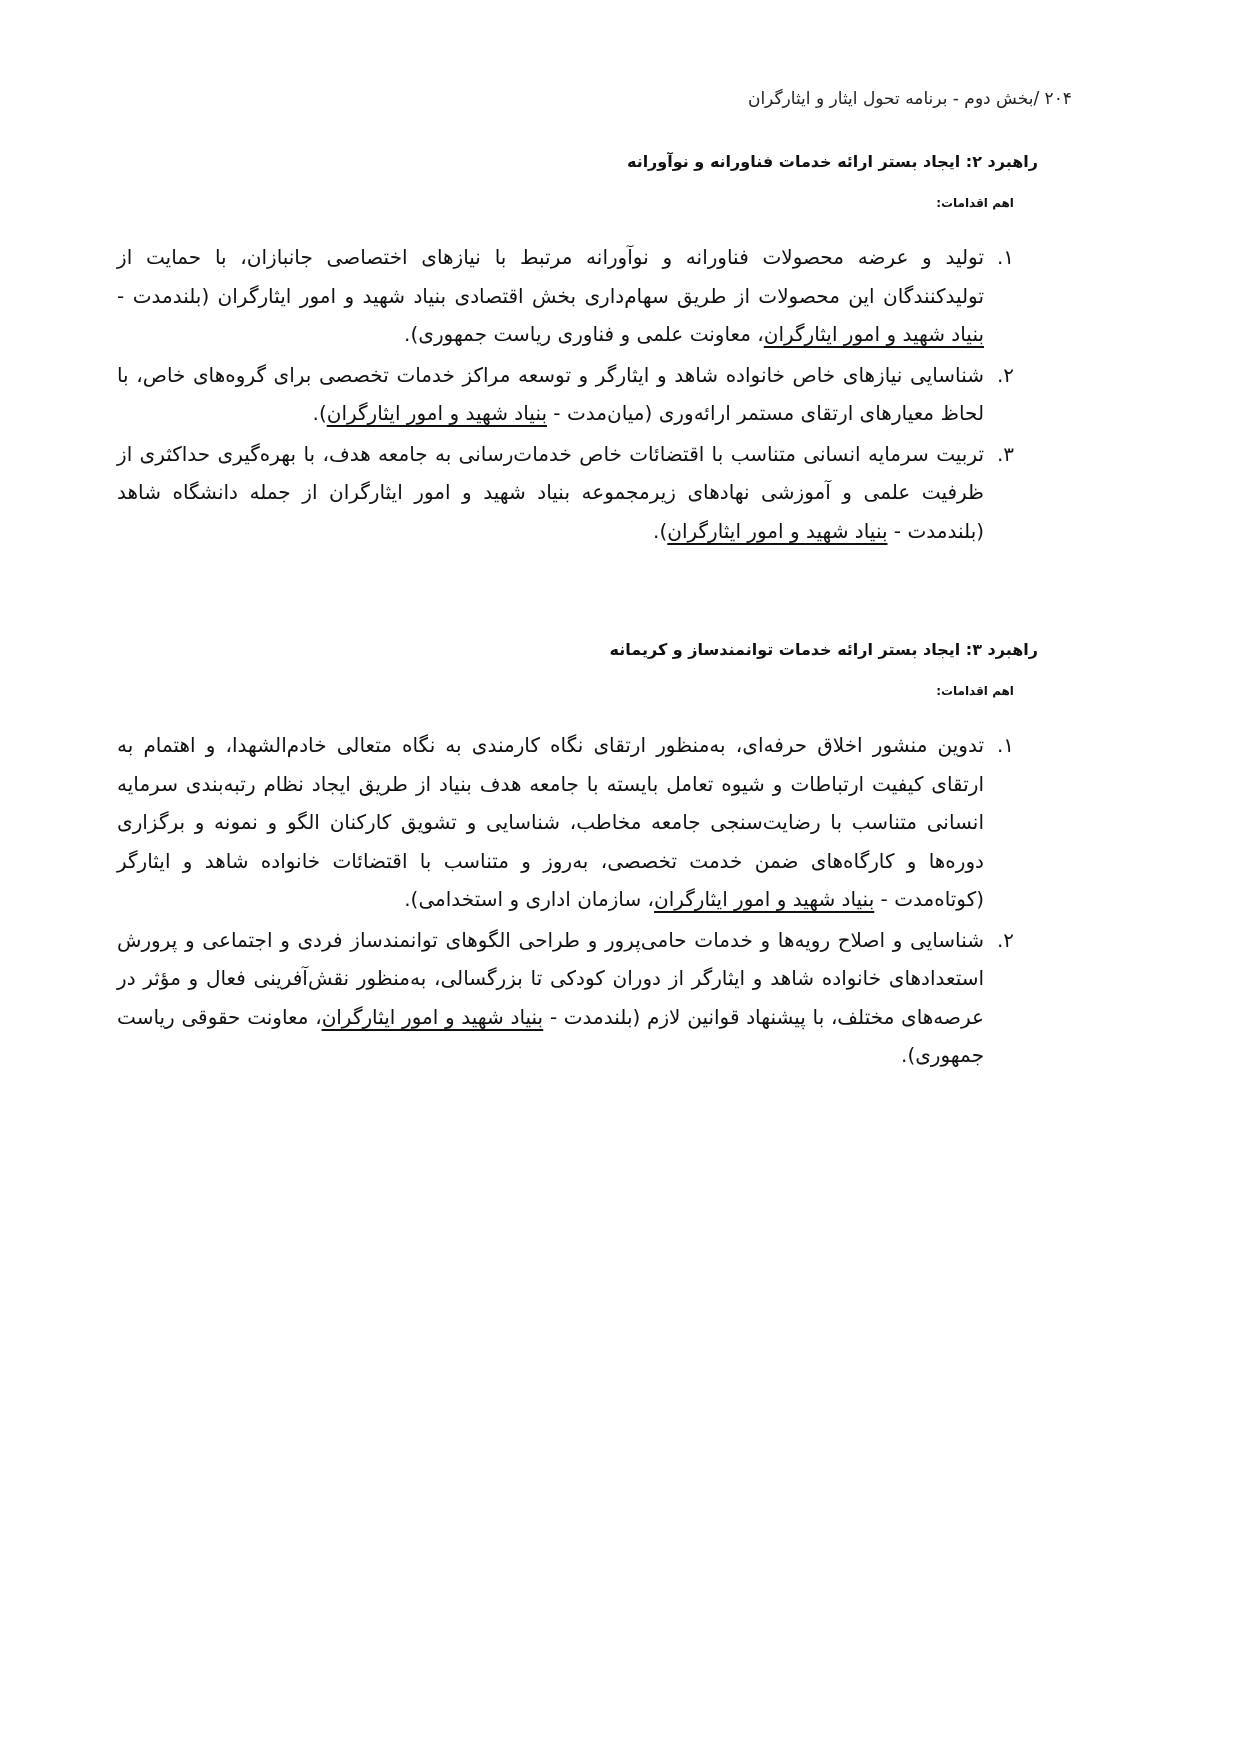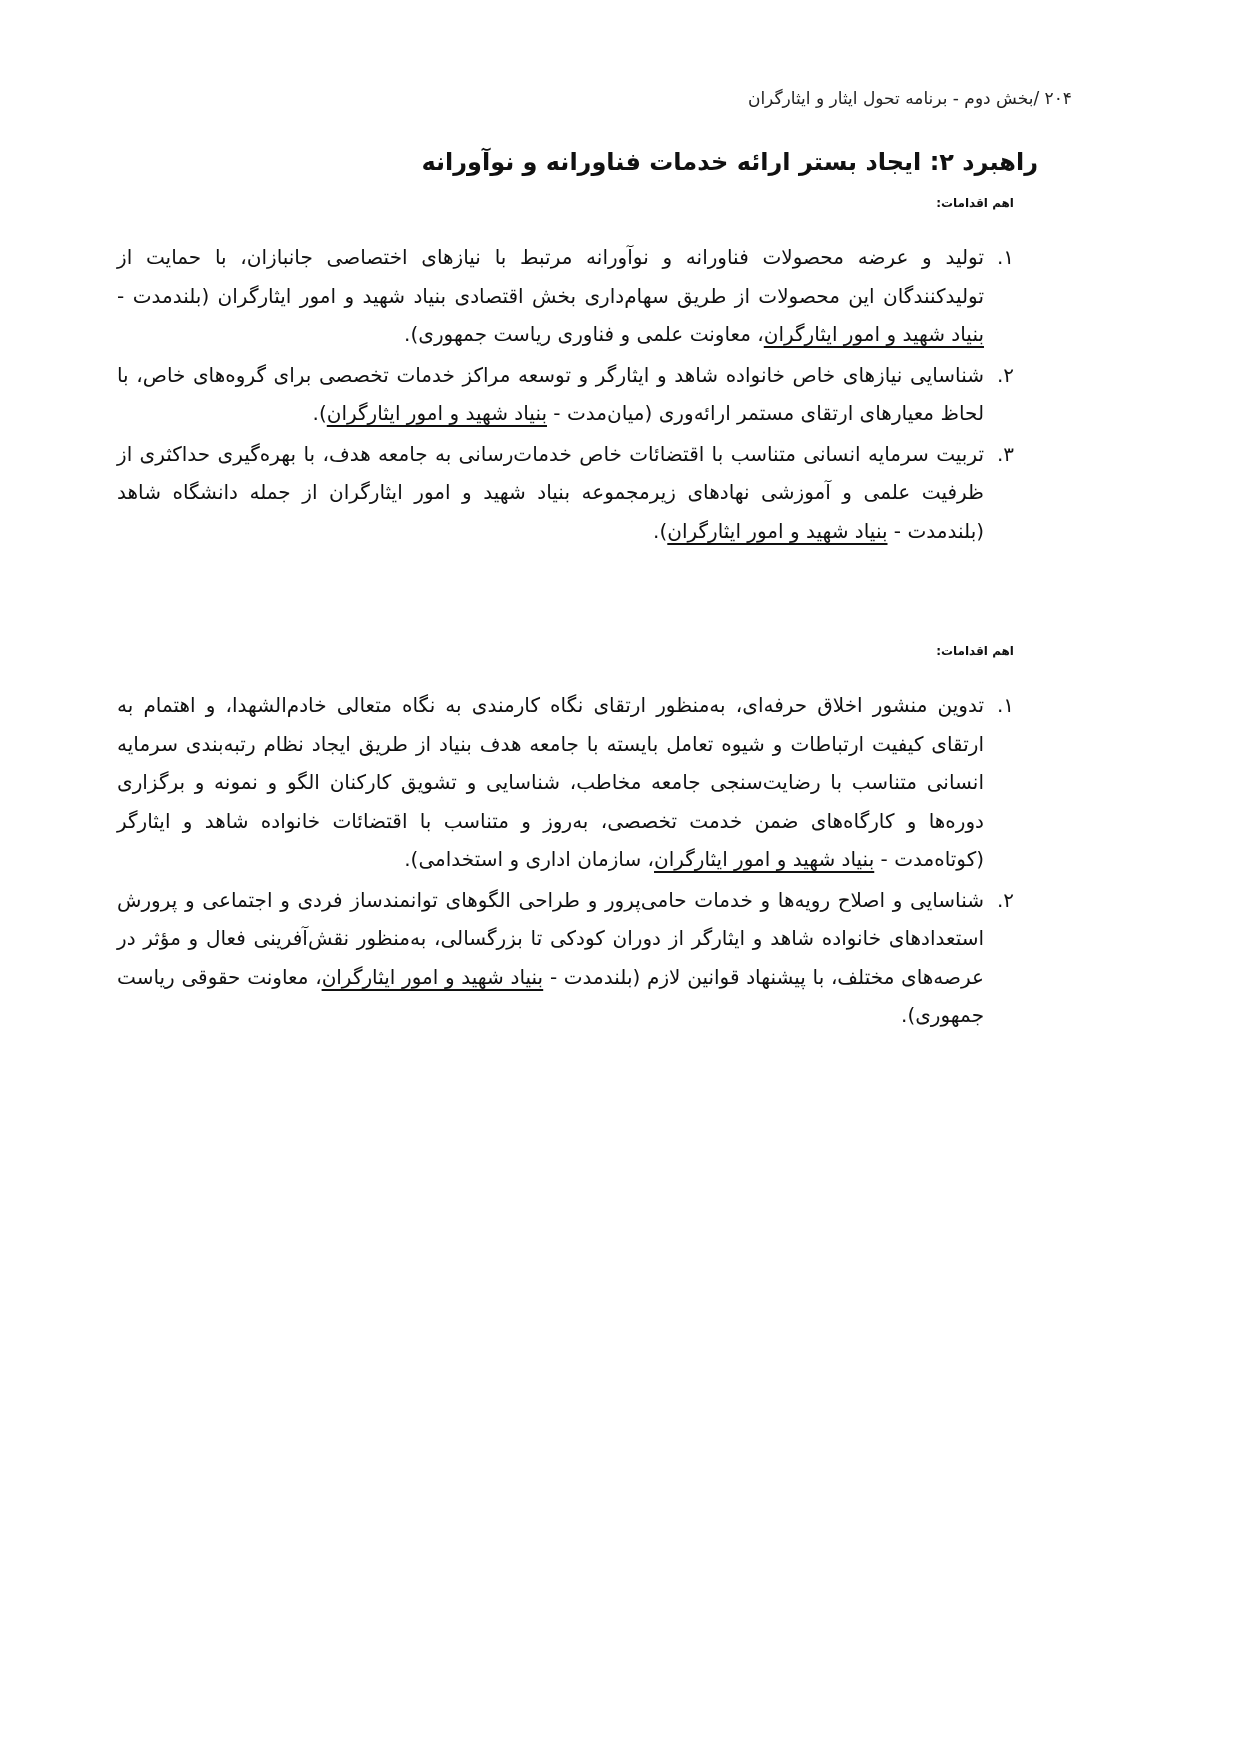--- a/index.html
+++ b/index.html
@@ -9,21 +9,21 @@
     }
     .page { position: absolute; left: 0; top: 12px; width: 1240px; height: 1369px; }
     .running-header {
       position: absolute; top: 76px; right: 168px;
       direction: rtl; font-size: 17px; color: #222;
     }
     .section { position: absolute; right: 168px; width: 955px; direction: rtl; }
     .section.s2 { top: 130px; }
     .section.s3 { top: 618px; }
     .strategy-title {
-      font-size: 24px; font-weight: bold; margin: 0 34px 0 0; line-height: 40px;
+      font-size: 16px; font-weight: bold; margin: 0 34px 0 0; line-height: 40px;
     }
     .actions-label {
       font-size: 12px; font-weight: bold; margin: 4px 58px 18px 0; line-height: 34px;
     }
     ol.items { list-style: none; margin: 0; padding: 0; }
     ol.items li {
       position: relative; padding-right: 88px; padding-left: 0;
       font-size: 20px; line-height: 38.5px; text-align: justify;
       margin-bottom: 2px;
     }
@@ -42,19 +42,20 @@
     <h2 class="strategy-title">راهبرد ۲: ایجاد بستر ارائه خدمات فناورانه و نوآورانه</h2>
     <div class="actions-label">اهم اقدامات:</div>
     <ol class="items">
         <li><span class="num">۱.</span><span>تولید و عرضه محصولات فناورانه و نوآورانه مرتبط با نیازهای اختصاصی جانبازان، با حمایت از تولیدکنندگان این محصولات از طریق سهام‌داری بخش اقتصادی بنیاد شهید و امور ایثارگران (بلندمدت - </span><span class="u">بنیاد شهید و امور ایثارگران</span><span>، معاونت علمی و فناوری ریاست جمهوری).</span></li>
         <li><span class="num">۲.</span><span>شناسایی نیازهای خاص خانواده شاهد و ایثارگر و توسعه مراکز خدمات تخصصی برای گروه‌های خاص، با لحاظ معیارهای ارتقای مستمر ارائه‌وری (میان‌مدت - </span><span class="u">بنیاد شهید و امور ایثارگران</span><span>).</span></li>
         <li><span class="num">۳.</span><span>تربیت سرمایه انسانی متناسب با اقتضائات خاص خدمات‌رسانی به جامعه هدف، با بهره‌گیری حداکثری از ظرفیت علمی و آموزشی نهادهای زیرمجموعه بنیاد شهید و امور ایثارگران از جمله دانشگاه شاهد (بلندمدت - </span><span class="u">بنیاد شهید و امور ایثارگران</span><span>).</span></li>
       </ol>
   </div>
 
   <div class="section s3">
+    <h2 class="strategy-title">راهبرد ۳: ایجاد بستر ارائه خدمات توانمندساز و کریمانه</h2>
     <div class="actions-label">اهم اقدامات:</div>
     <ol class="items">
         <li><span class="num">۱.</span><span>تدوین منشور اخلاق حرفه‌ای، به‌منظور ارتقای نگاه کارمندی به نگاه متعالی خادم‌الشهدا، و اهتمام به ارتقای کیفیت ارتباطات و شیوه تعامل بایسته با جامعه هدف بنیاد از طریق ایجاد نظام رتبه‌بندی سرمایه انسانی متناسب با رضایت‌سنجی جامعه مخاطب، شناسایی و تشویق کارکنان الگو و نمونه و برگزاری دوره‌ها و کارگاه‌های ضمن خدمت تخصصی، به‌روز و متناسب با اقتضائات خانواده شاهد و ایثارگر (کوتاه‌مدت - </span><span class="u">بنیاد شهید و امور ایثارگران</span><span>، سازمان اداری و استخدامی).</span></li>
         <li><span class="num">۲.</span><span>شناسایی و اصلاح رویه‌ها و خدمات حامی‌پرور و طراحی الگوهای توانمندساز فردی و اجتماعی و پرورش استعدادهای خانواده شاهد و ایثارگر از دوران کودکی تا بزرگسالی، به‌منظور نقش‌آفرینی فعال و مؤثر در عرصه‌های مختلف، با پیشنهاد قوانین لازم (بلندمدت - </span><span class="u">بنیاد شهید و امور ایثارگران</span><span>، معاونت حقوقی ریاست جمهوری).</span></li>
       </ol>
   </div>
 </div>
 
 </body></html>

